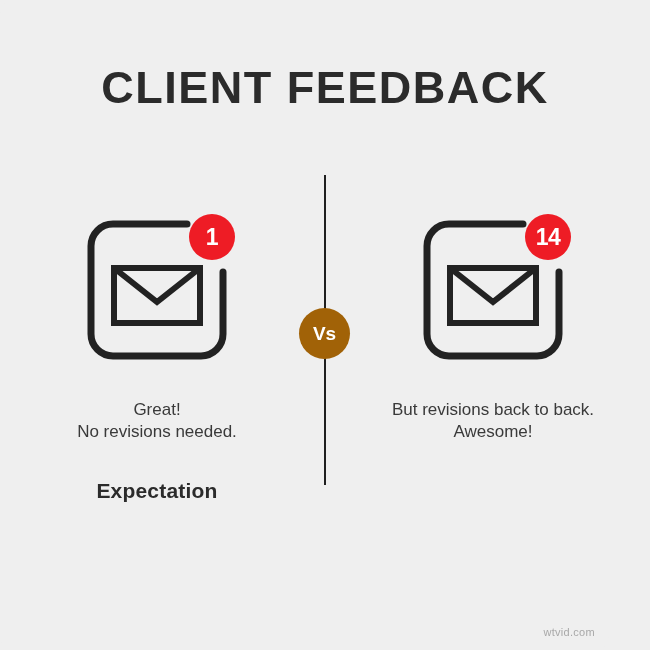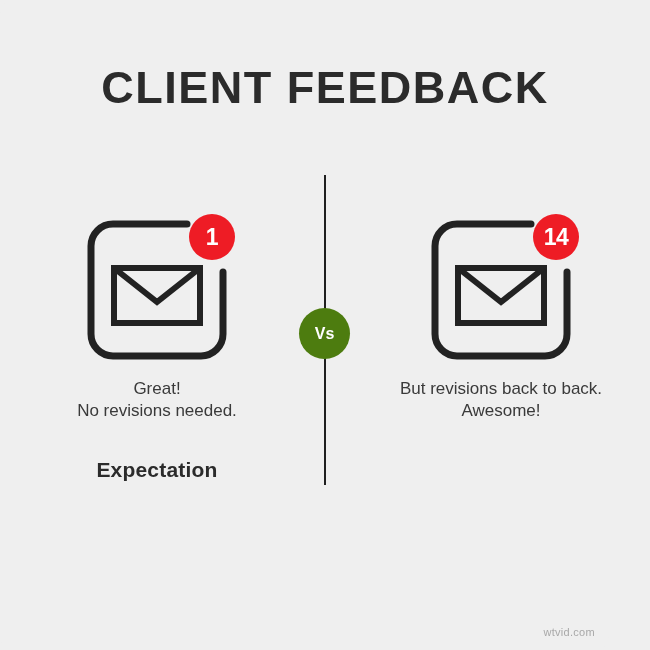--- a/index.html
+++ b/index.html
@@ -47,39 +47,39 @@
     height: 310px;
     background: #1f1f1f;
   }
   .vs-badge {
     position: absolute;
     left: 299px;
     top: 308px;
     width: 51px;
     height: 51px;
     border-radius: 50%;
-    background: #4d7c0f;
+    background: #a16207;
     color: #ffffff;
-    font-size: 16px;
+    font-size: 19px;
     font-weight: bold;
     display: flex;
     align-items: center;
     justify-content: center;
     letter-spacing: 0px;
     line-height: 1;
   }
 
   
   .column {
     position: absolute;
     top: 210px;
     width: 290px;
   }
   .column.left  { left: 12px; }
-  .column.right { left: 356px; }
+  .column.right { left: 348px; }
 
   
   .icon-wrap {
     position: relative;
     width: 160px;
     height: 160px;
     margin: 0 auto;
   }
   .icon-wrap svg {
     display: block;
@@ -99,21 +99,21 @@
     font-weight: bold;
     display: flex;
     align-items: center;
     justify-content: center;
     line-height: 1;
     letter-spacing: -0.5px;
   }
 
   
   .caption {
-    margin-top: 8px;
+    margin-top: 29px;
     text-align: center;
     font-size: 17px;
     line-height: 22px;
     color: #3a3a3a;
     font-weight: normal;
   }
   .caption .line { display: block; white-space: nowrap; }
 
   .label {
     margin-top: 36px;

